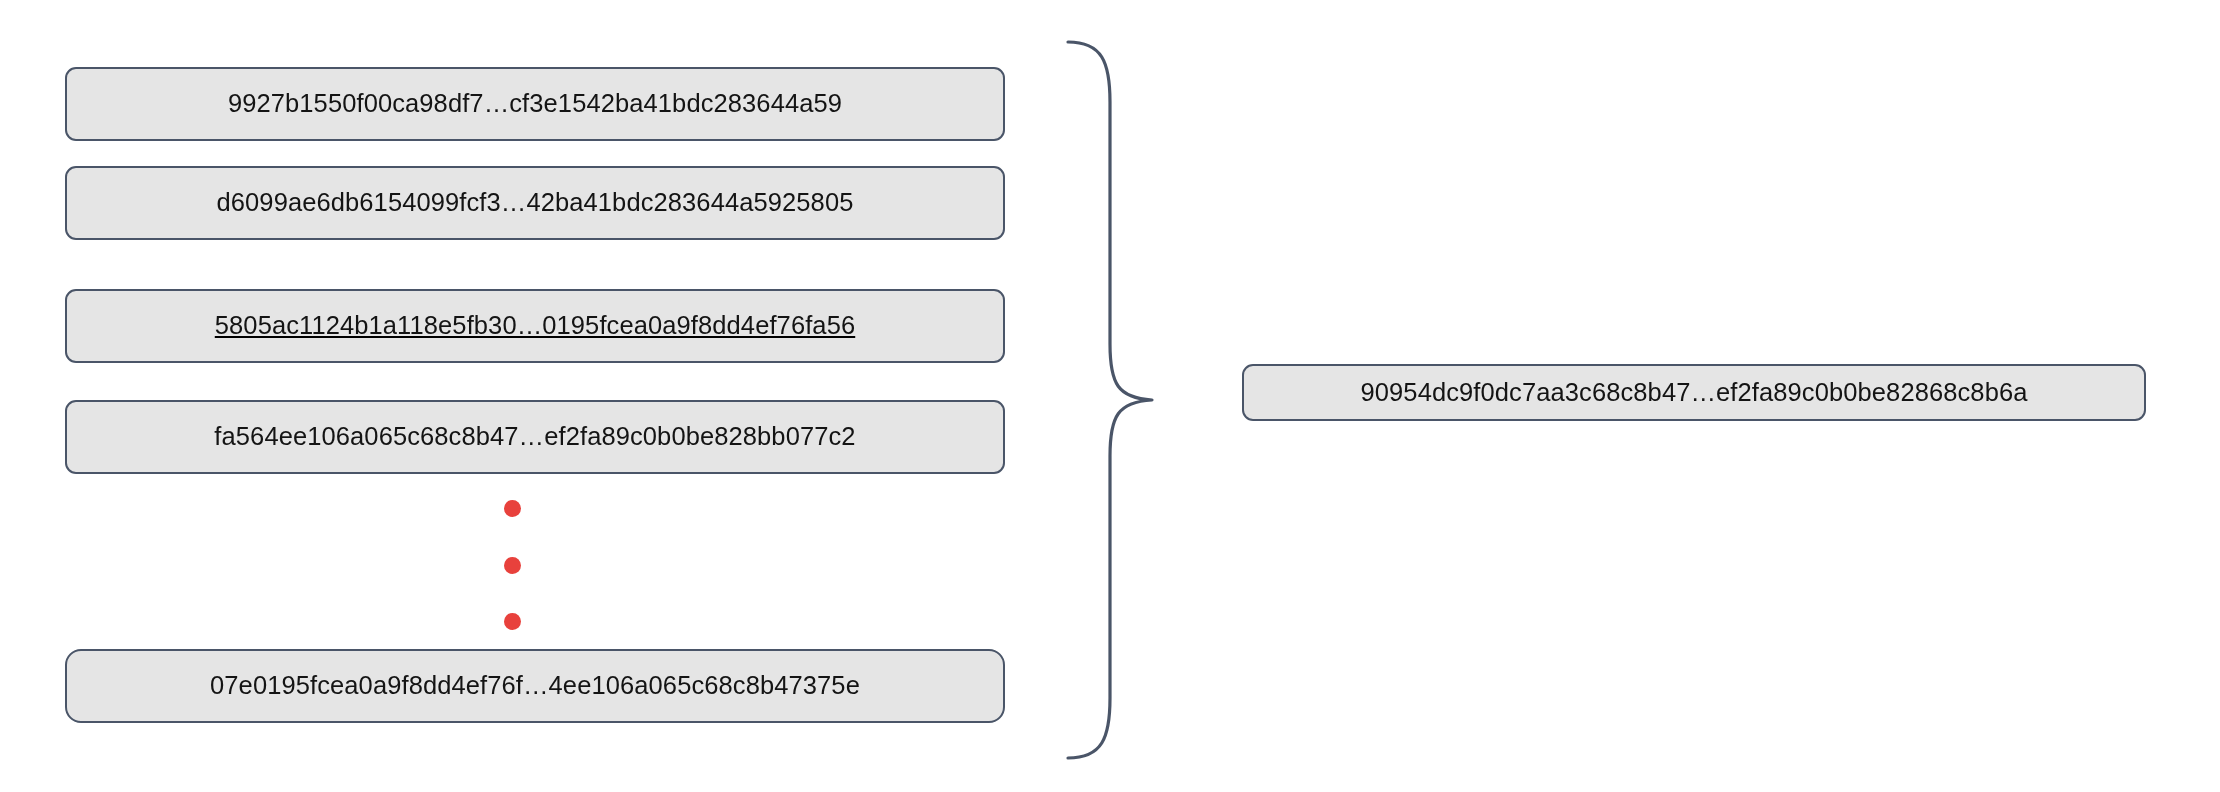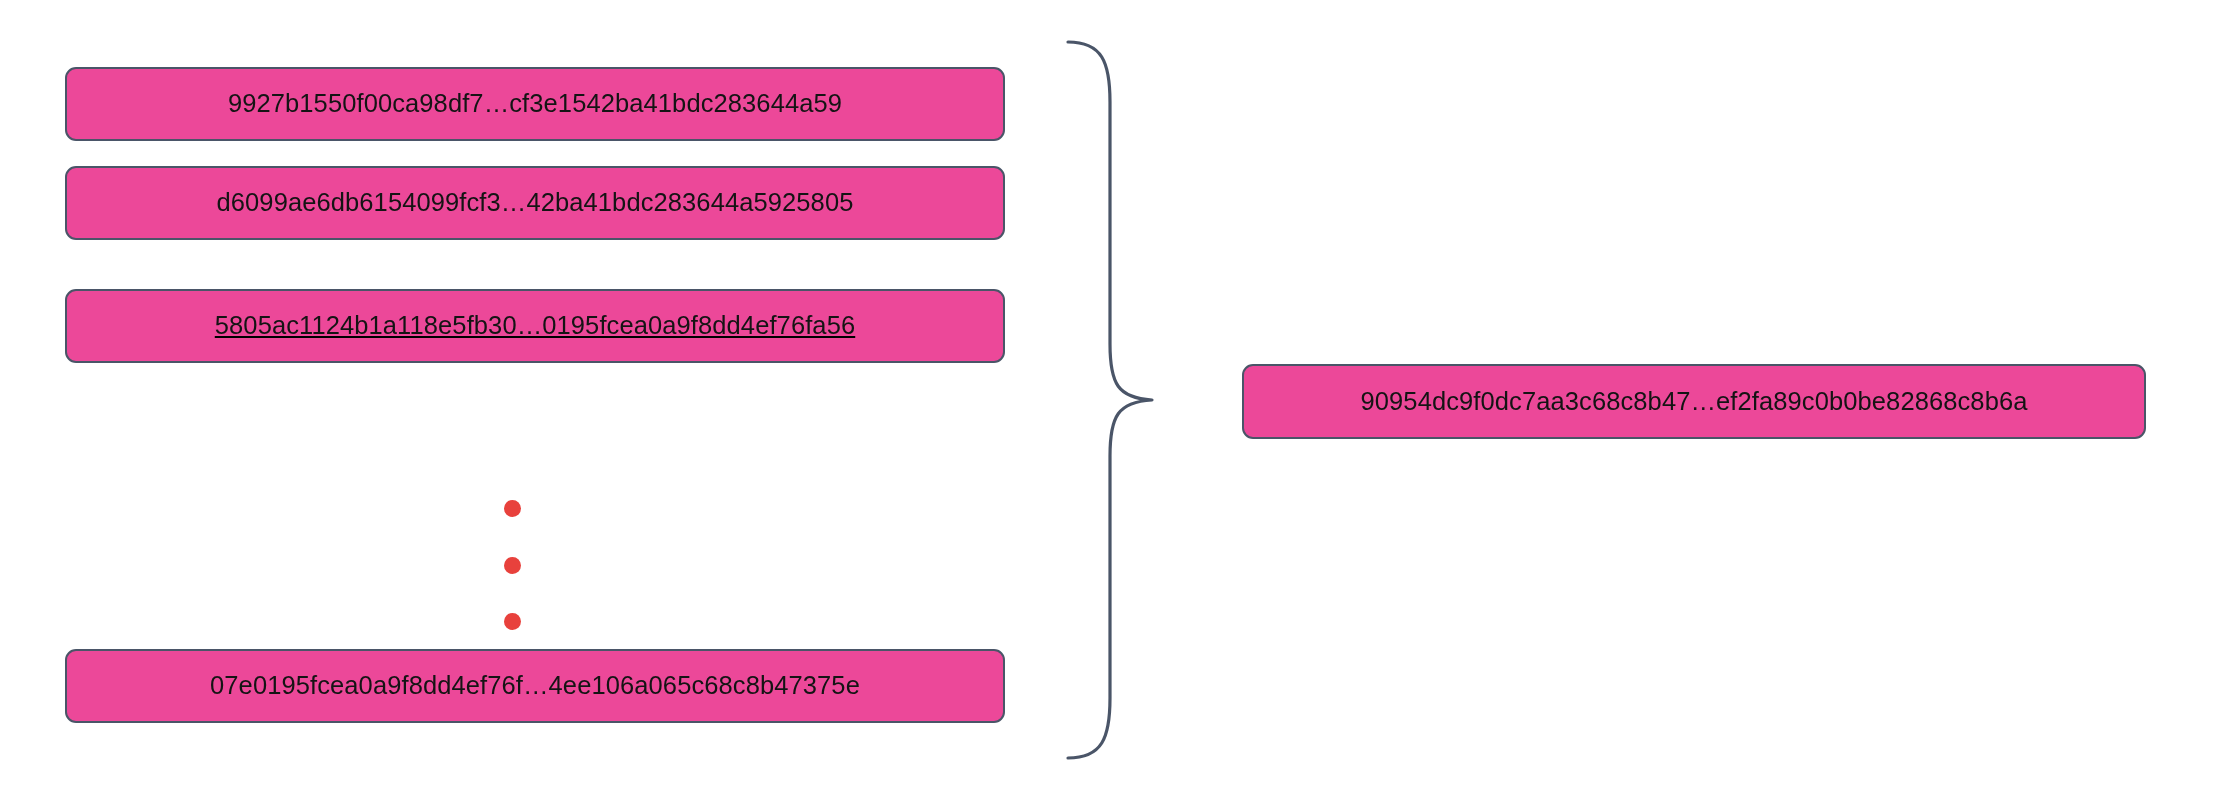--- a/index.html
+++ b/index.html
@@ -21,21 +21,21 @@
     overflow: hidden;
   }
 
   
   .hash-box {
     position: absolute;
     box-sizing: border-box;
     display: flex;
     align-items: center;
     justify-content: center;
-    background: #ec4899;
+    background: #e5e5e5;
     border: 2.5px solid #4a5568;
     border-radius: 11px;
   }
   .hash-box .hash-text {
     font-size: 25.5px;
     line-height: 1;
     color: #141414;
     letter-spacing: 0.1px;
     white-space: nowrap;
     font-family: "Liberation Sans", sans-serif;
@@ -44,21 +44,21 @@
   
   .input-box {
     left: 65px;
     width: 940px;
     height: 74px;
   }
   .input-box.r0 { top: 67px; }
   .input-box.r1 { top: 166px; }
   .input-box.r2 { top: 289px; text-decoration: underline; }
   .input-box.r3 { top: 400px; }
-  .input-box.r4 { top: 649px; }
+  .input-box.r4 { top: 649px; border-radius: 16px; }
 
   
   #ellipsis {
     position: absolute;
     left: 497px;
     top: 500px;
     width: 30px;
     height: 130px;
     display: flex;
     flex-direction: column;
@@ -80,40 +80,43 @@
     width: 130px;
     height: 736px;
   }
   #brace svg { display: block; width: 100%; height: 100%; overflow: visible; }
 
   
   #output-box {
     left: 1242px;
     top: 364px;
     width: 904px;
-    height: 75px;
+    height: 57px;
   }
 </style>
 </head>
 <body>
 
 <div id="stage">
 
   <div class="hash-box input-box r0">
     <span class="hash-text">9927b1550f00ca98df7…cf3e1542ba41bdc283644a59</span>
   </div>
 
   <div class="hash-box input-box r1">
     <span class="hash-text">d6099ae6db6154099fcf3…42ba41bdc283644a5925805</span>
   </div>
 
   <div class="hash-box input-box r2">
     <span class="hash-text">5805ac1124b1a118e5fb30…0195fcea0a9f8dd4ef76fa56</span>
   </div>
 
+  <div class="hash-box input-box r3">
+    <span class="hash-text">fa564ee106a065c68c8b47…ef2fa89c0b0be828bb077c2</span>
+  </div>
 
   <div id="ellipsis">
     <span class="dot"></span>
     <span class="dot"></span>
     <span class="dot"></span>
   </div>
 
   <div class="hash-box input-box r4">
     <span class="hash-text">07e0195fcea0a9f8dd4ef76f…4ee106a065c68c8b47375e</span>
   </div>

